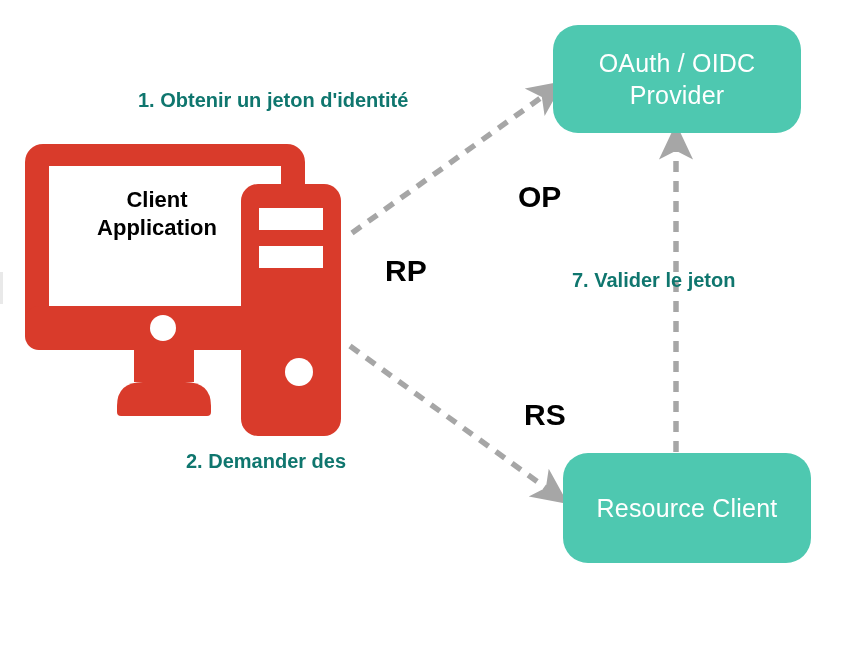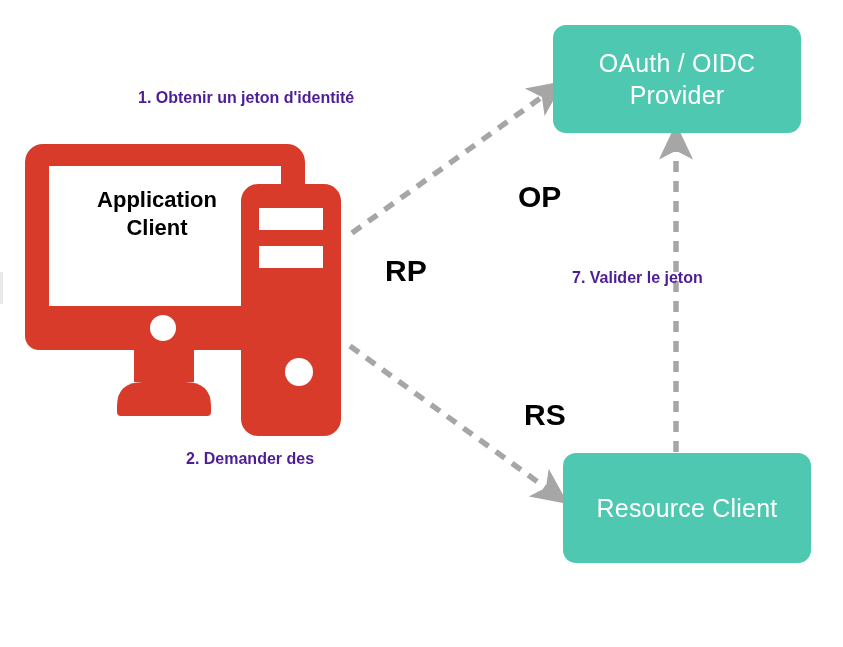--- a/index.html
+++ b/index.html
@@ -15,43 +15,43 @@
     width: 843px;
     height: 647px;
     background: #ffffff;
     overflow: hidden;
   }
   .abs { position: absolute; }
 
   
   .teal-box {
     background: #4ec8b0;
-    border-radius: 13px;
+    border-radius: 25px;
     display: flex;
     align-items: center;
     justify-content: center;
     text-align: center;
     color: #ffffff;
     font-size: 25px;
     line-height: 1.28;
     font-weight: 400;
     letter-spacing: 0.2px;
   }
   #op-box { left: 553px; top: 25px; width: 248px; height: 108px; }
   #rs-box { left: 563px; top: 453px; width: 248px; height: 110px; }
   .teal-box .line { display: block; white-space: nowrap; }
 
   
   #computer { left: 25px; top: 138px; width: 330px; height: 305px; }
 
   
   .blk-label {
-    color: #4c1d95;
+    color: #0f766e;
     font-weight: bold;
-    font-size: 16px;
+    font-size: 20px;
     line-height: 1.22;
     white-space: nowrap;
   }
   #step1-label { left: 138px; top: 88px; }
   #step2-label { left: 186px; top: 449px; width: 270px; white-space: normal; }
   #step3-label { left: 572px; top: 268px; }
   .role-label {
     color: #000000;
     font-weight: bold;
     font-size: 30px;
@@ -118,22 +118,22 @@
     <rect x="216" y="46" width="100" height="252" rx="17" fill="#d93b2b"></rect>
 
     <rect x="234" y="70" width="64" height="22" fill="#ffffff"></rect>
 
     <rect x="234" y="108" width="64" height="22" fill="#ffffff"></rect>
 
     <circle cx="274" cy="234" r="14" fill="#ffffff"></circle>
   </svg>
 
   <div class="abs" id="screen-text">
+    <div>Client</div>
     <div>Application</div>
-    <div>Client</div>
   </div>
 
   <div class="abs teal-box" id="op-box">
     <div>
       <span class="line">OAuth / OIDC</span>
       <span class="line">Provider</span>
     </div>
   </div>
 
   <div class="abs teal-box" id="rs-box">

